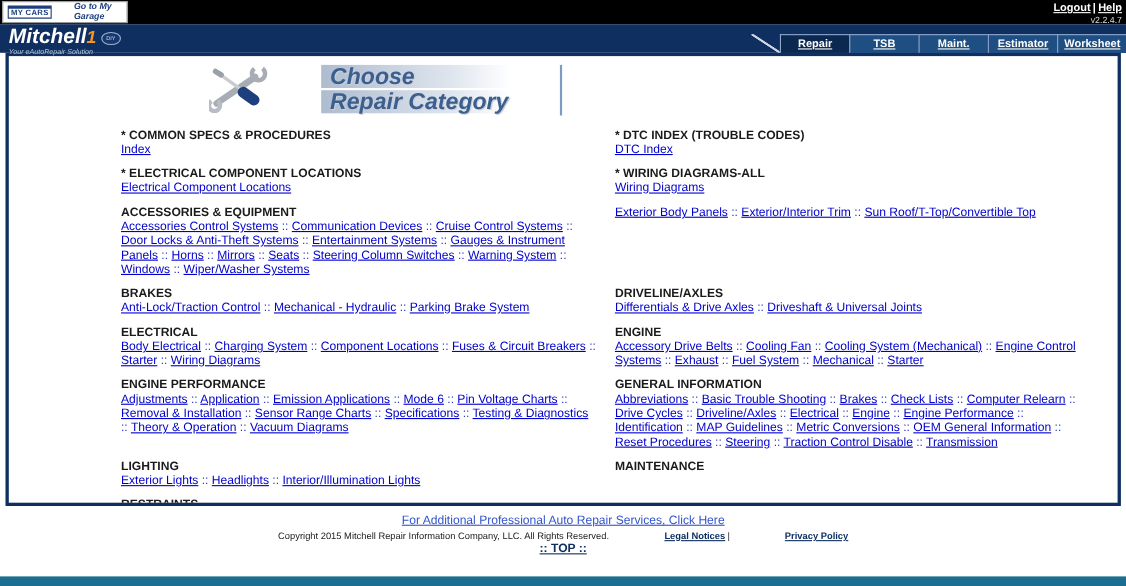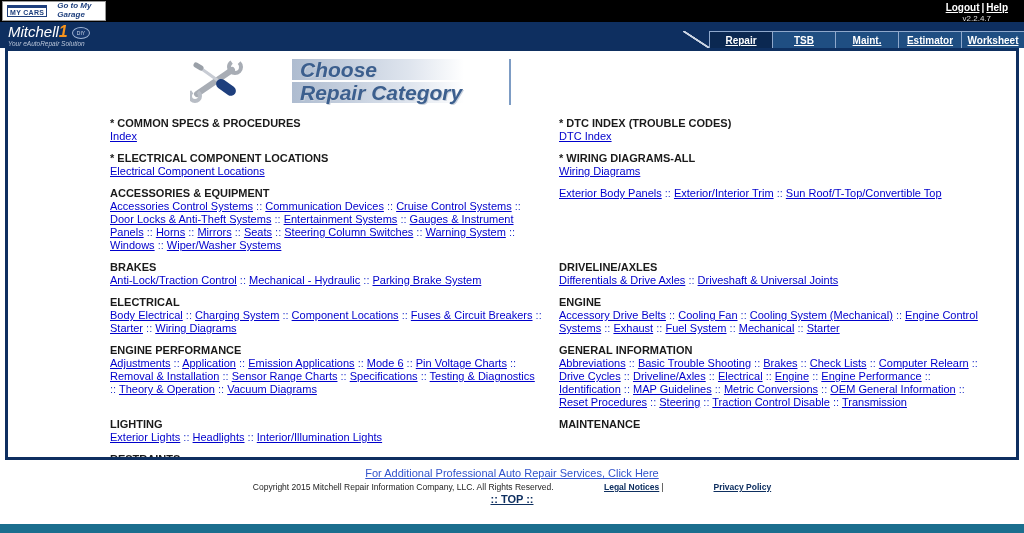--- a/index.html
+++ b/index.html
@@ -2,34 +2,34 @@
 <html><head>
 <meta charset="utf-8">
 <style>
   * { margin:0; padding:0; box-sizing:border-box; }
   body { font-family:"Liberation Sans", sans-serif; background:#fff; }
   .page { position:relative; width:1024px; height:533px; background:#fff; overflow:hidden; }
 
   
   .topbar { position:relative; height:22px; background:#000; }
   .garage-box { position:absolute; left:2px; top:1px; height:20px; background:#fff;
-    border:1px solid #999; display:flex; align-items:center; padding:1px 4px; gap:10px; cursor:pointer; }
+    border:1px solid #999; display:flex; align-items:center; padding:1px 4px; gap:20px; cursor:pointer; }
   .plate { border:1px solid #1e3f7d; border-top:3px solid #1e3f7d; font-size:7px; font-weight:bold;
     color:#1e3f7d; padding:1px 2px 0 2px; letter-spacing:0.3px; }
   .garage-text { font-size:8px; font-weight:bold; font-style:italic; color:#1e3f7d; line-height:1.1; width:44px; }
-  .top-right { position:absolute; right:16px; top:2px; text-align:center; }
+  .top-right { position:absolute; right:4px; top:2px; text-align:right; }
   .top-links { font-size:10px; font-weight:bold; }
   .top-links a { color:#fff; text-decoration:underline; cursor:pointer; }
   .top-links .pipe { color:#fff; margin:0 2px; }
   .version { font-size:8px; color:#ddd; margin-top:1px; }
 
   
   .navybar { position:relative; height:26px; background:#0e2f60; }
   .logo { position:absolute; left:8px; top:1px; }
-  .logo-m { color:#fff; font-weight:normal; font-style:italic; font-size:15px; }
+  .logo-m { color:#fff; font-weight:bold; font-style:italic; font-size:19px; }
   .logo-1 { color:#f7941d; font-weight:bold; font-style:italic; font-size:16px; }
   .diy-badge { display:inline-block; background:#16386e; border:1px solid #9fb4d4; border-radius:50%;
     color:#cfd8e8; font-size:5px; padding:2px 4px; vertical-align:middle; margin-left:4px; }
   .tagline { color:#b8c4d8; font-size:6.5px; font-style:italic; margin-top:-1px; }
   .tabstrip { position:absolute; right:0; bottom:0; height:17px; display:flex; align-items:stretch; }
   .tabstrip .slash { width:26px;
     background:linear-gradient(to top right, transparent 46%, #cdd6e4 48%, #cdd6e4 53%, transparent 55%); }
   .tab { width:63px; background:#1f4e82; border-left:1px solid #8fa8cc; border-top:1px solid #8fa8cc;
     display:flex; align-items:center; justify-content:center; font-size:10px; font-weight:bold;
     color:#fff; text-decoration:underline; cursor:pointer; }

